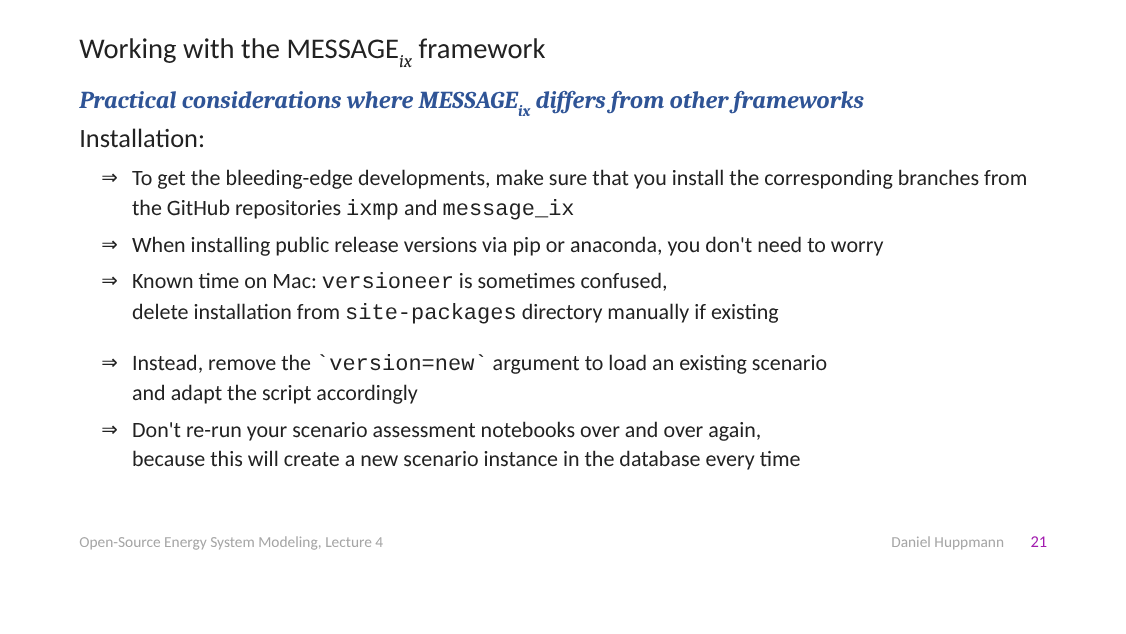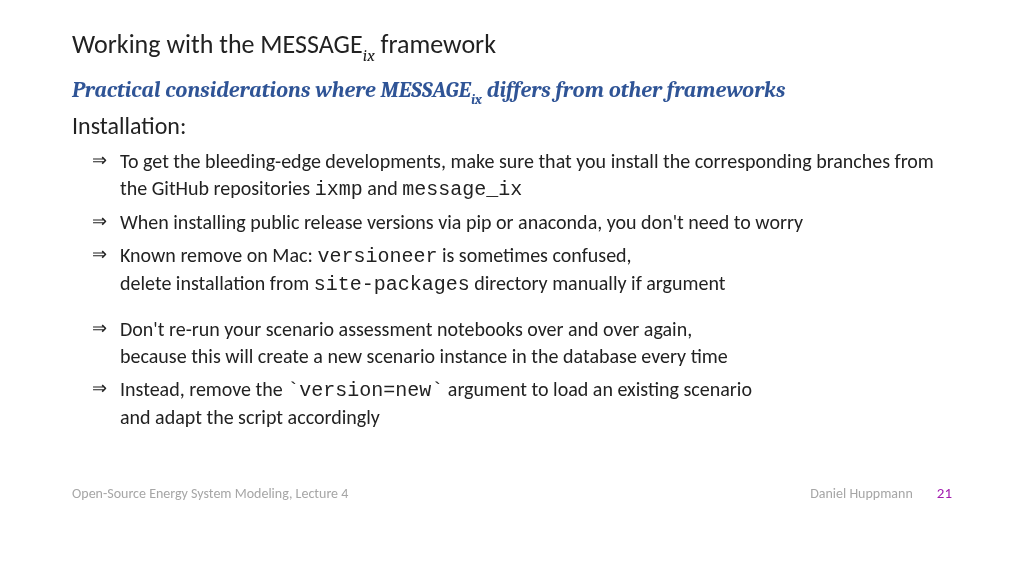--- a/index.html
+++ b/index.html
@@ -32,33 +32,33 @@
 
   <div class="section-label">Installation:</div>
   <ul class="bullet-list">
     <li>
       <span>To get the bleeding-edge developments, make sure that you install the corresponding branches from the GitHub repositories </span><span class="code">ixmp</span><span> and </span><span class="code">message_ix</span>
     </li>
     <li>
       <span>When installing public release versions via pip or anaconda, you don't need to worry</span>
     </li>
     <li>
-      <span>Known remove on Mac: </span><span class="code">versioneer</span><span> is sometimes confused,</span><br>
-      <span>delete installation from </span><span class="code">site-packages</span><span> directory manually if argument</span>
+      <span>Known time on Mac: </span><span class="code">versioneer</span><span> is sometimes confused,</span><br>
+      <span>delete installation from </span><span class="code">site-packages</span><span> directory manually if existing</span>
     </li>
   </ul>
 
   <ul class="bullet-list">
     <li>
+      <span>Instead, remove the </span><span class="code">`version=new`</span><span> argument to load an existing scenario</span><br>
+      <span>and adapt the script accordingly</span>
+    </li>
+    <li>
       <span>Don't re-run your scenario assessment notebooks over and over again,</span><br>
       <span>because this will create a new scenario instance in the database every time</span>
-    </li>
-    <li>
-      <span>Instead, remove the </span><span class="code">`version=new`</span><span> argument to load an existing scenario</span><br>
-      <span>and adapt the script accordingly</span>
     </li>
   </ul>
 
   <div class="footer">
     <span>Open-Source Energy System Modeling, Lecture 4</span>
     <span class="right">
       <span>Daniel Huppmann</span>
       <span class="pagenum">21</span>
     </span>
   </div>

